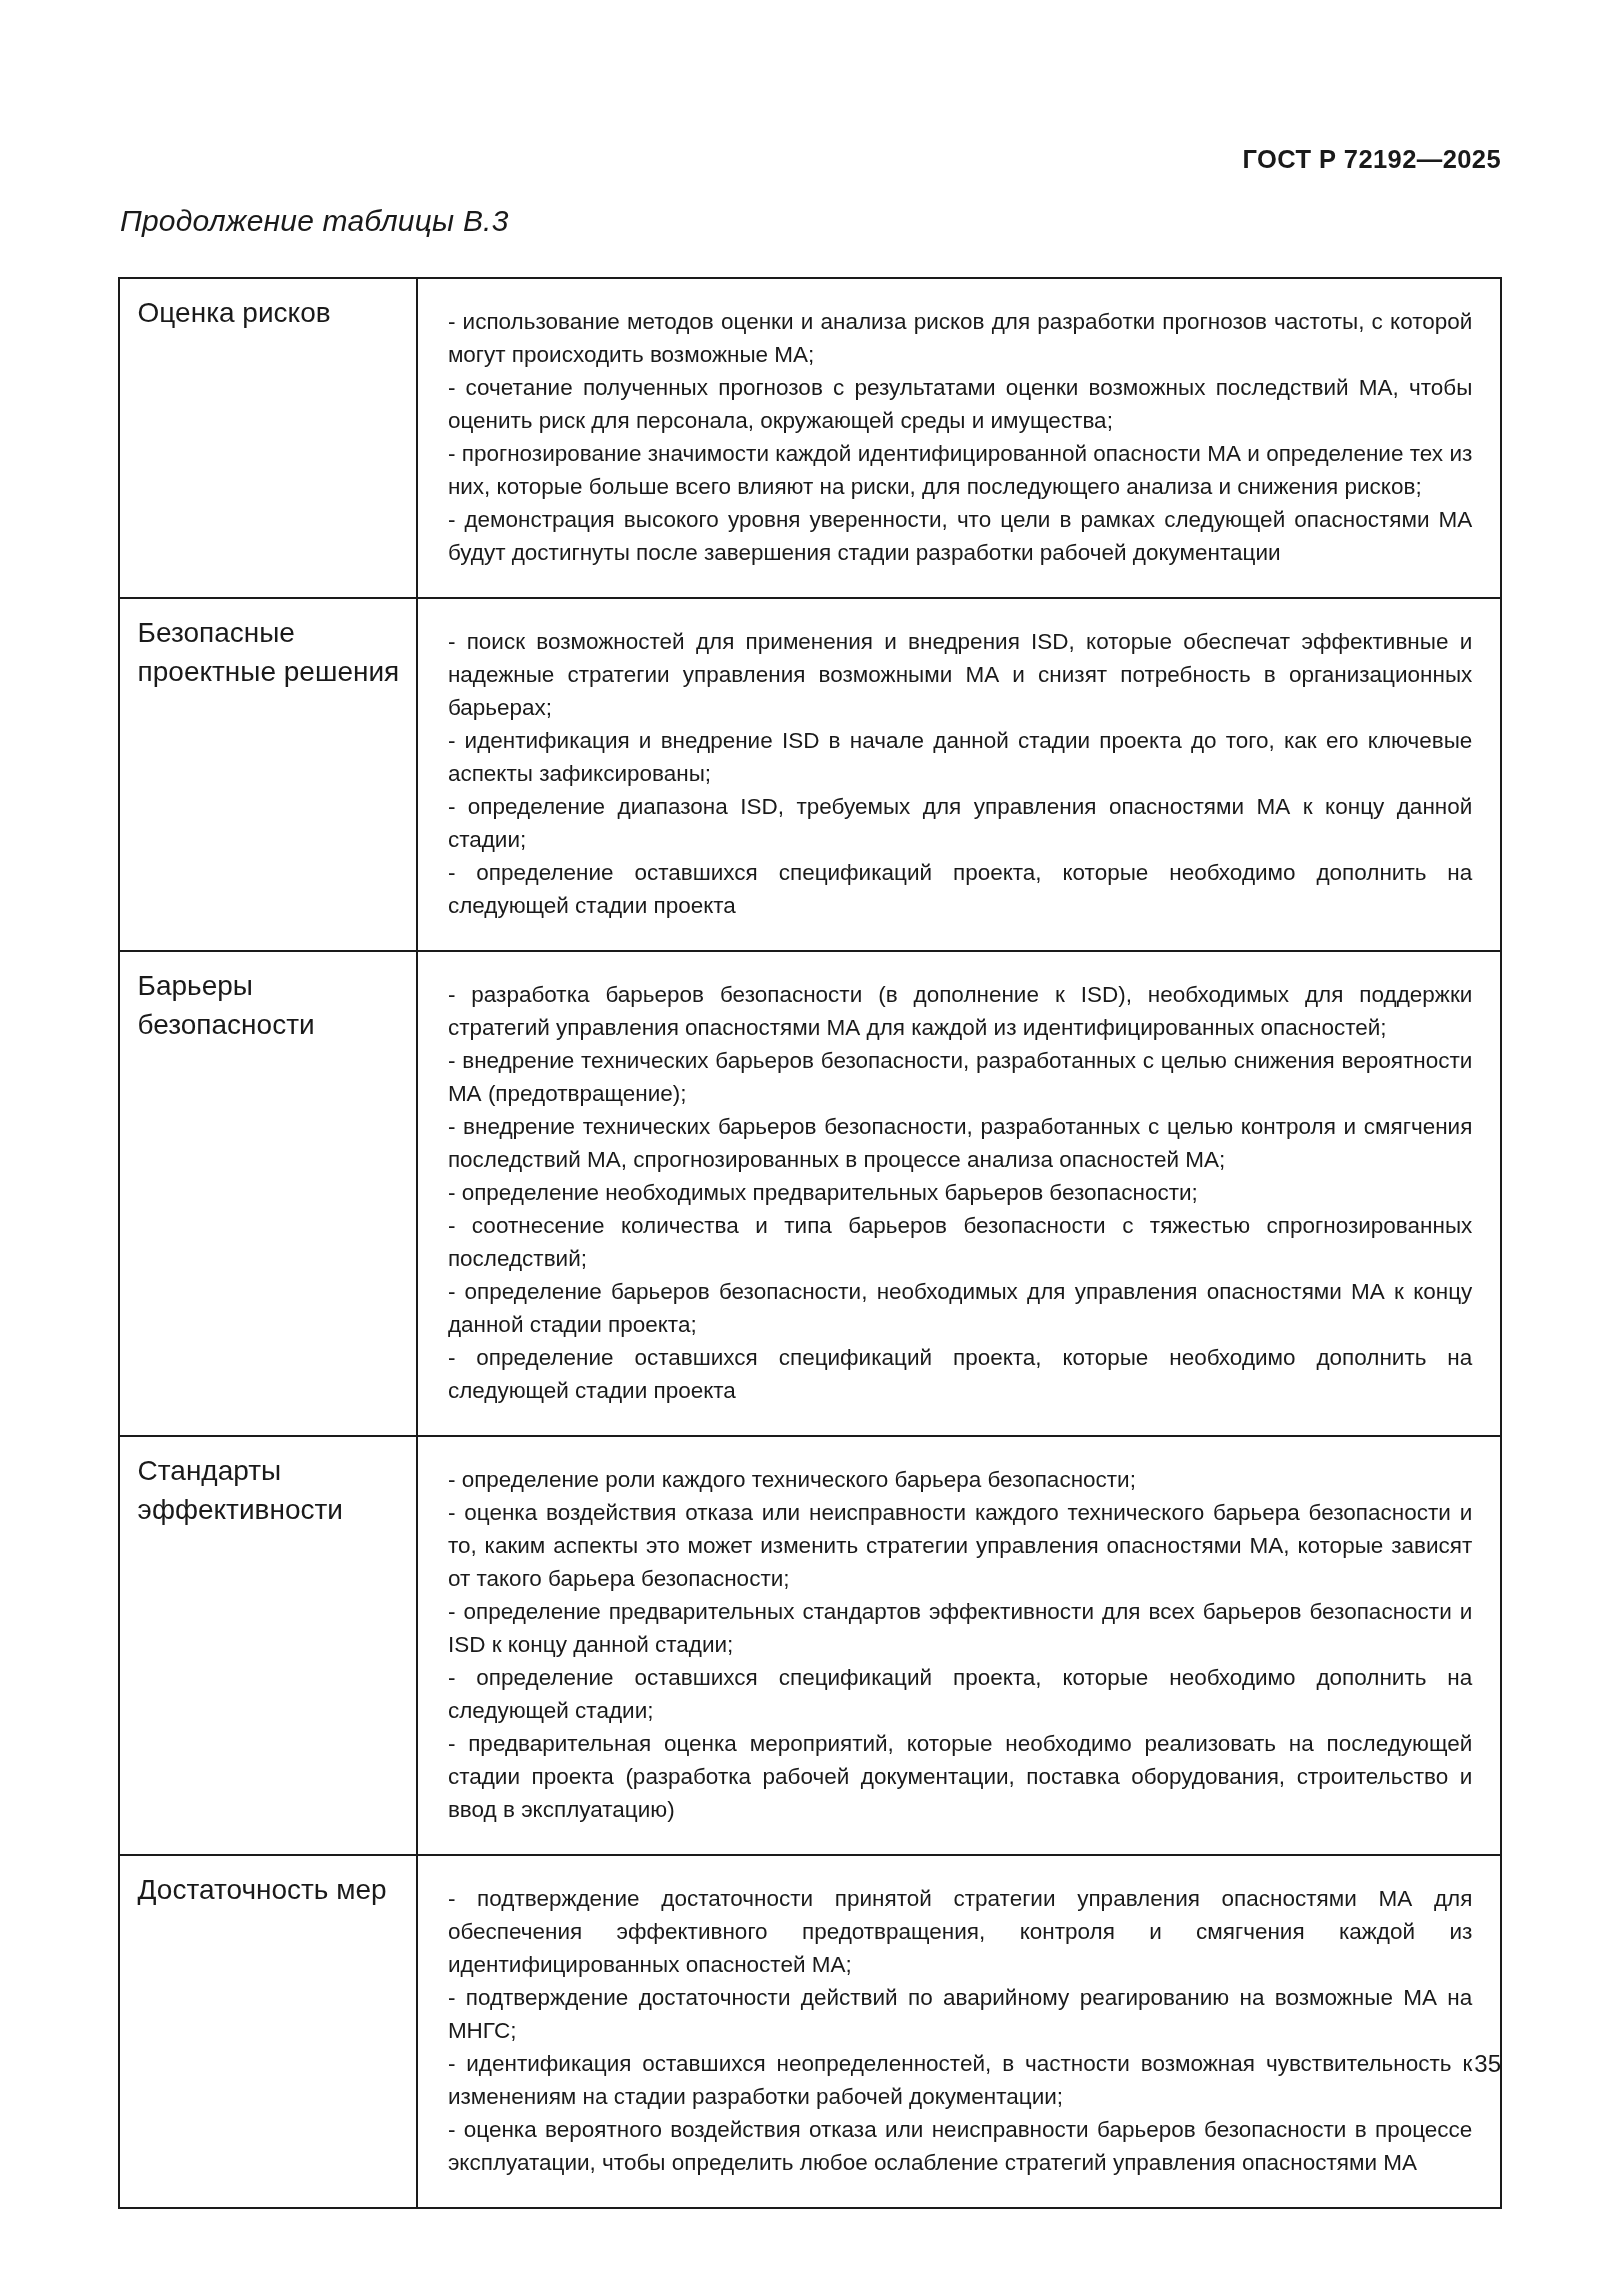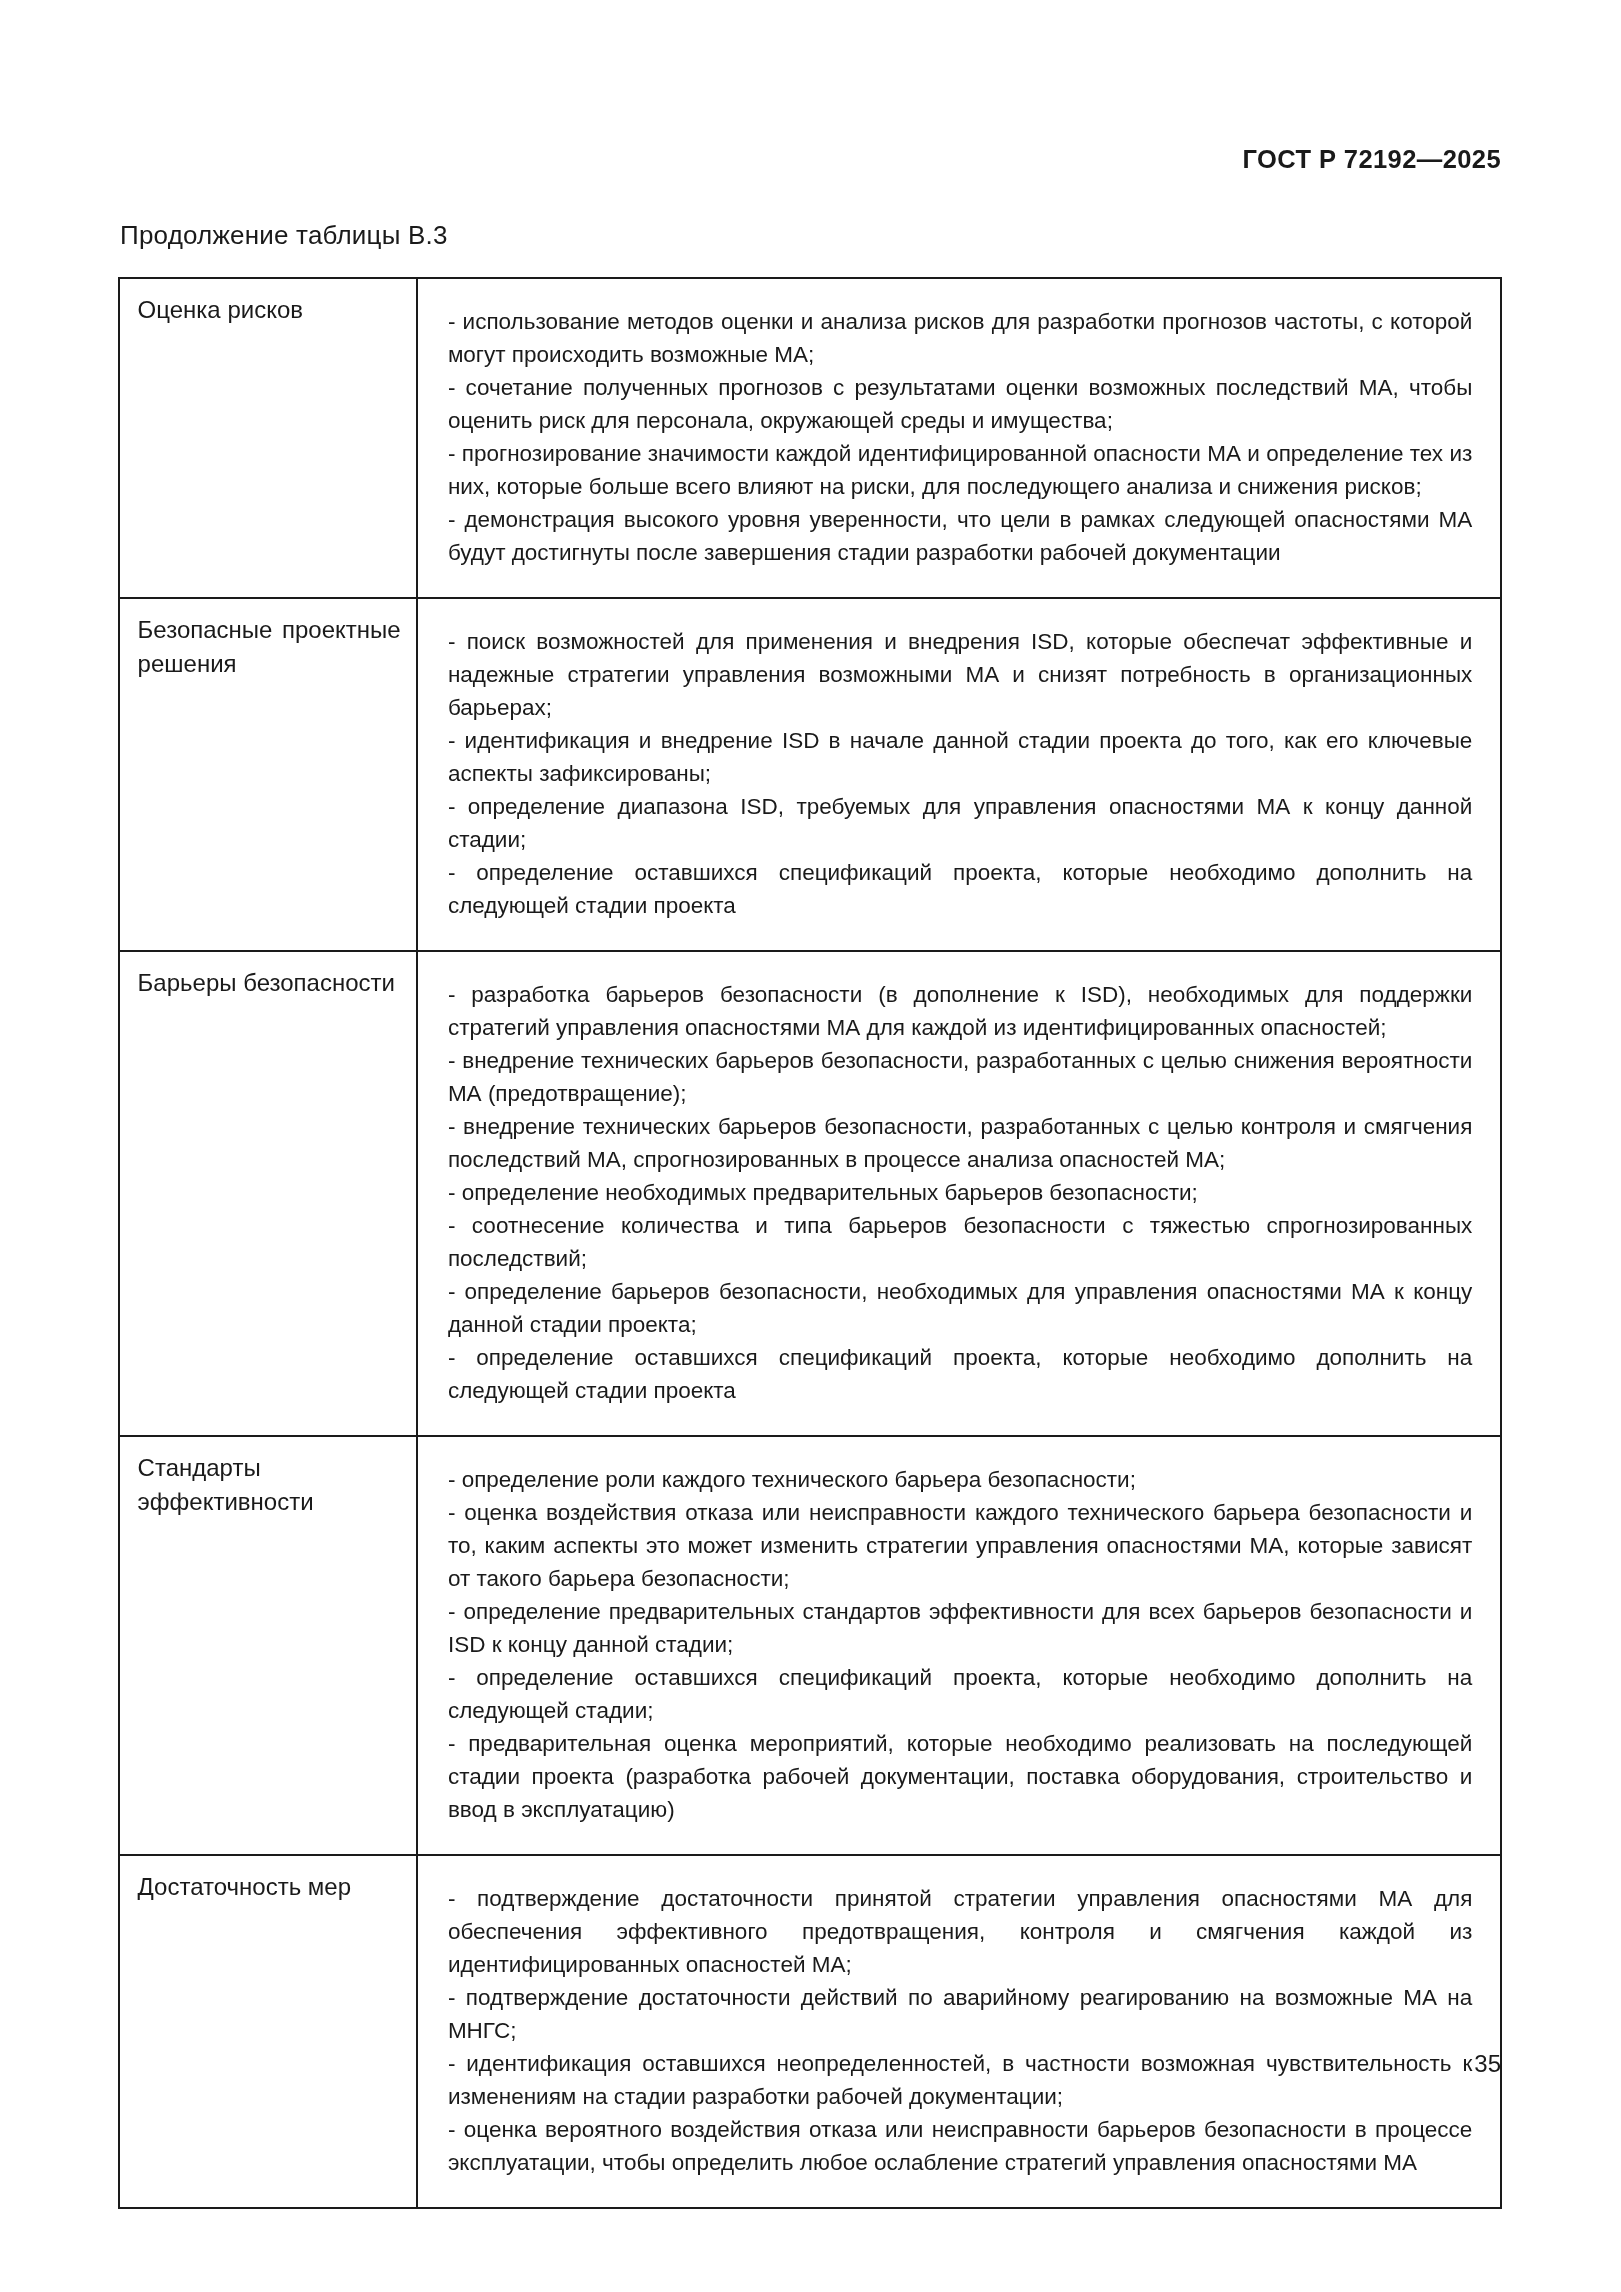--- a/index.html
+++ b/index.html
@@ -31,23 +31,24 @@
     right: 120px;
     font-size: 25.5px;
     font-weight: 700;
     letter-spacing: 0.4px;
     white-space: nowrap;
   }
 
   
   .table-caption {
     position: absolute;
-    top: 220px;
+    top: 204px;
     left: 120px;
-    font-size: 26px;
+    font-size: 30px;
+    font-style: italic;
     letter-spacing: 0.2px;
   }
 
   
   .tbl-wrap {
     position: absolute;
     top: 277px;
     left: 118px;
     width: 1384px;
   }
@@ -56,21 +57,21 @@
     width: 100%;
     table-layout: fixed;
   }
   table.spec td {
     border: 2px solid #1a1a1a;
     vertical-align: top;
     padding: 13.7px 15.7px 15.7px 17.6px;
   }
   td.term {
     width: 263px;
-    font-size: 24px;
+    font-size: 28px;
     line-height: 1.42;
     text-align: justify;
     text-align-last: left;
     hyphens: manual;
     padding-left: 19.6px;
     padding-right: 19.6px;
   }
   td.detail {
     font-size: 22.5px;
     line-height: 1.47;

